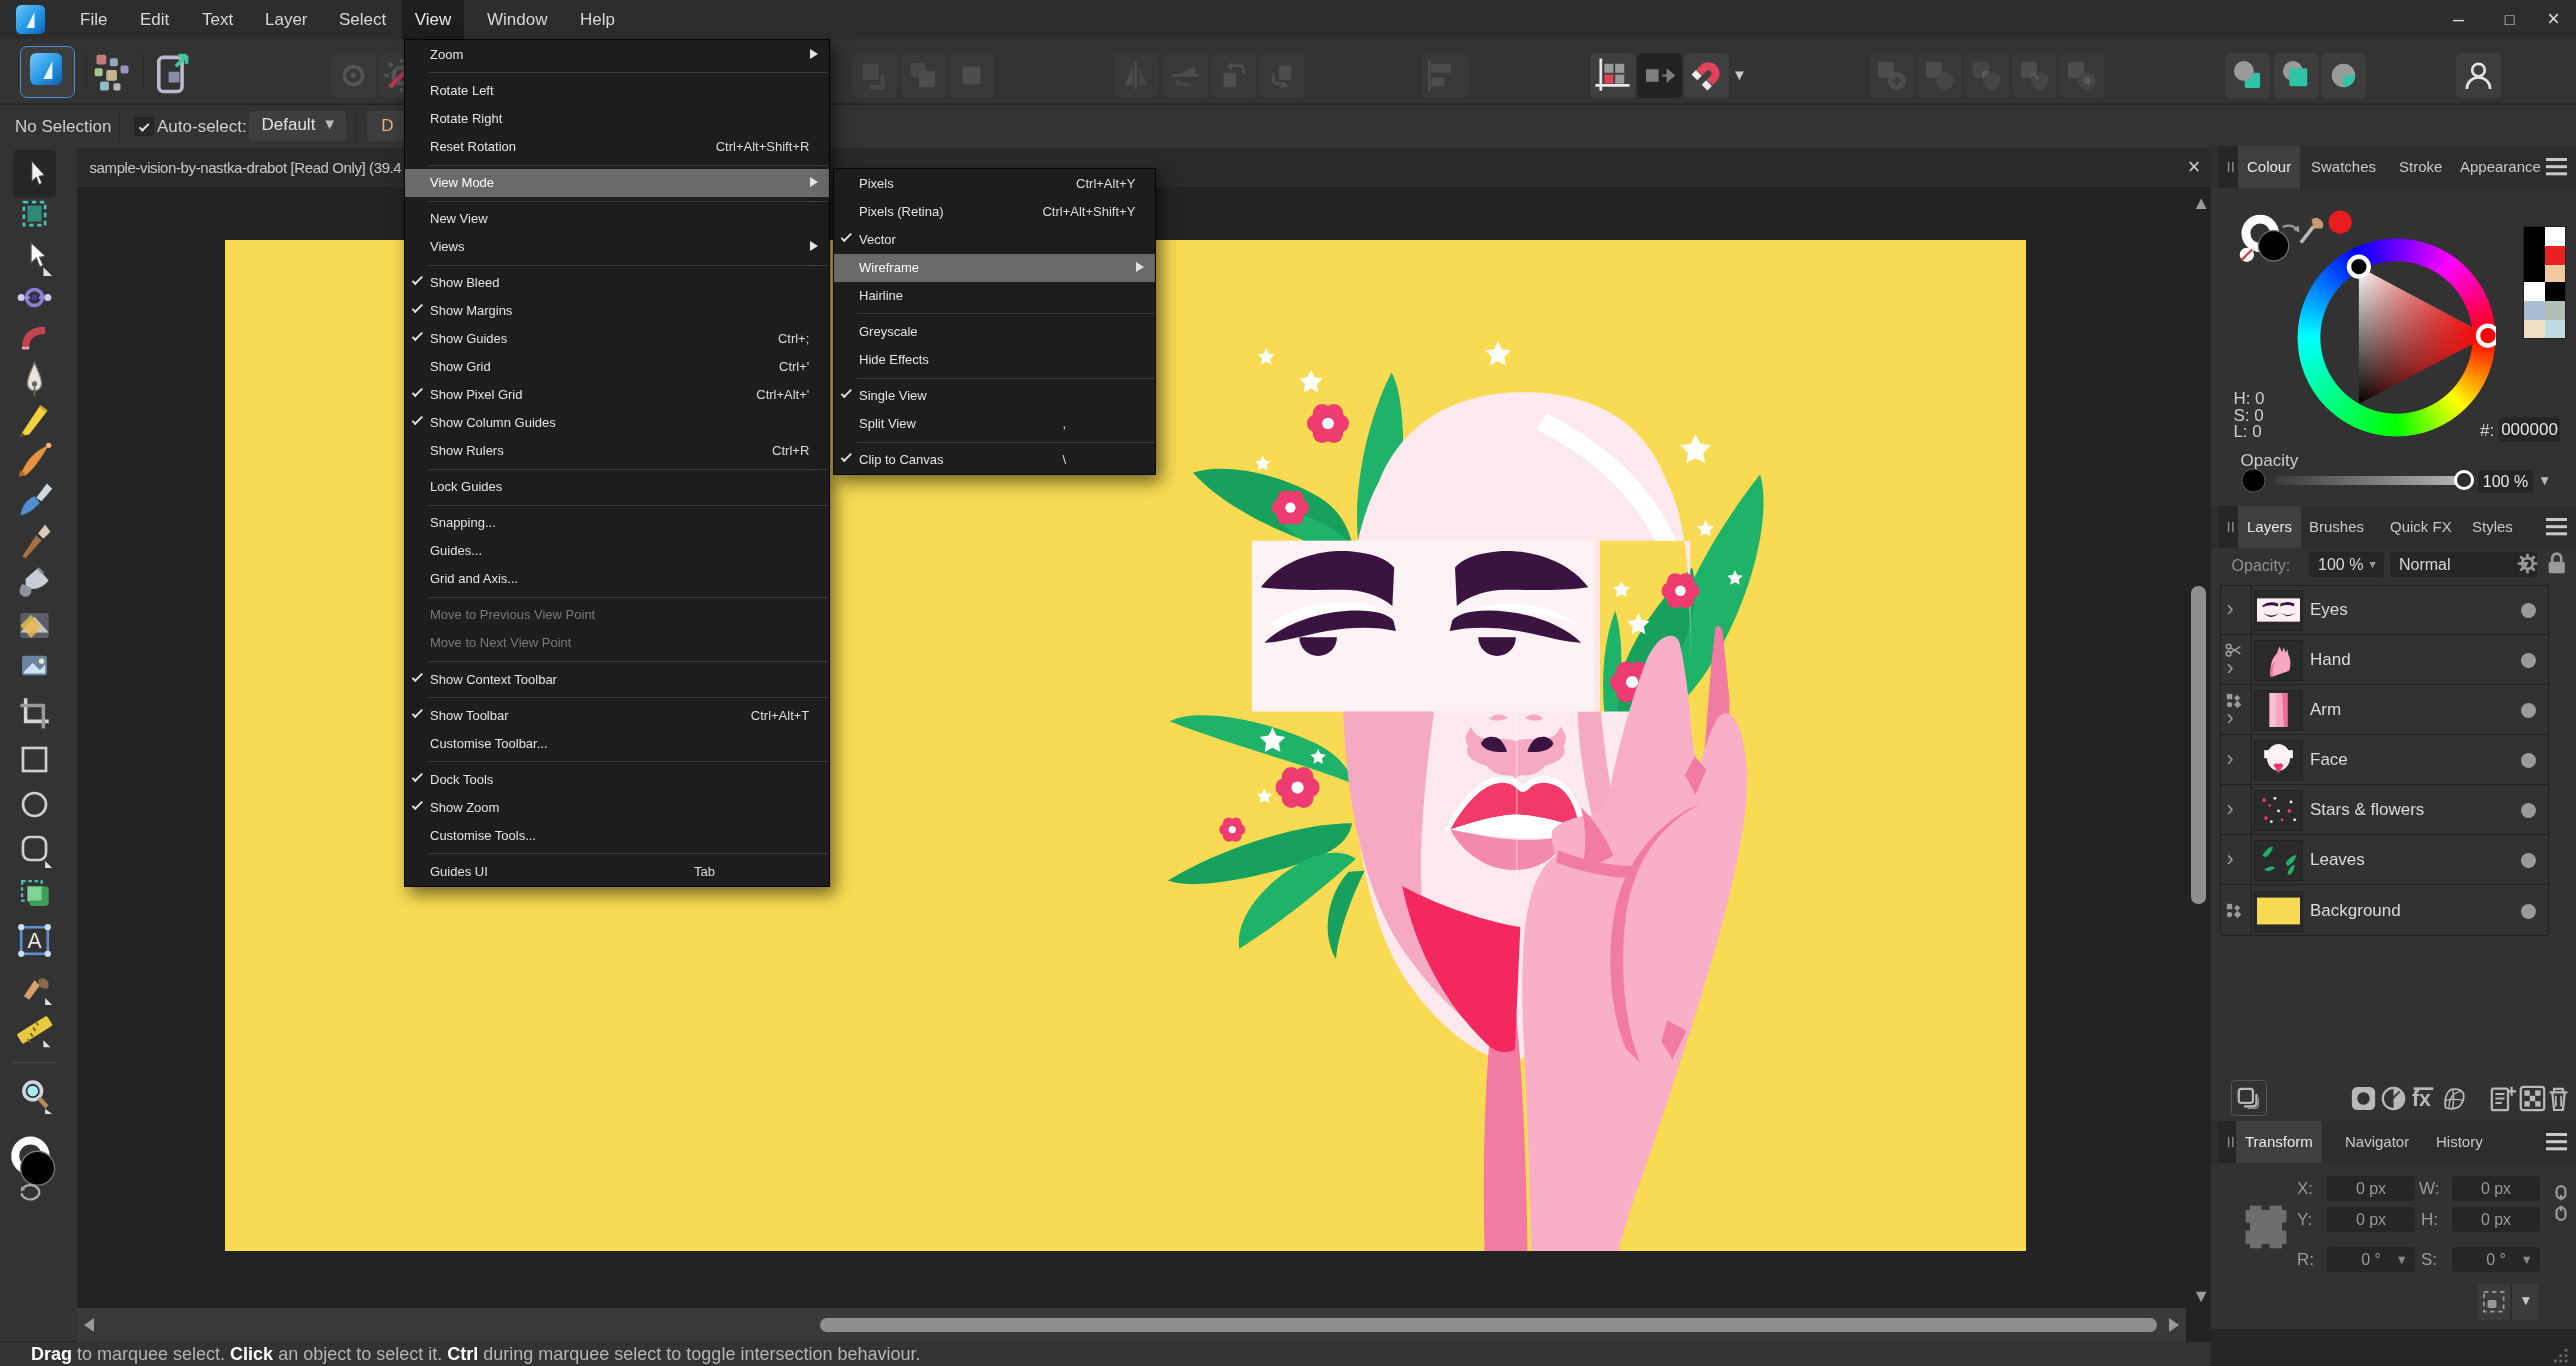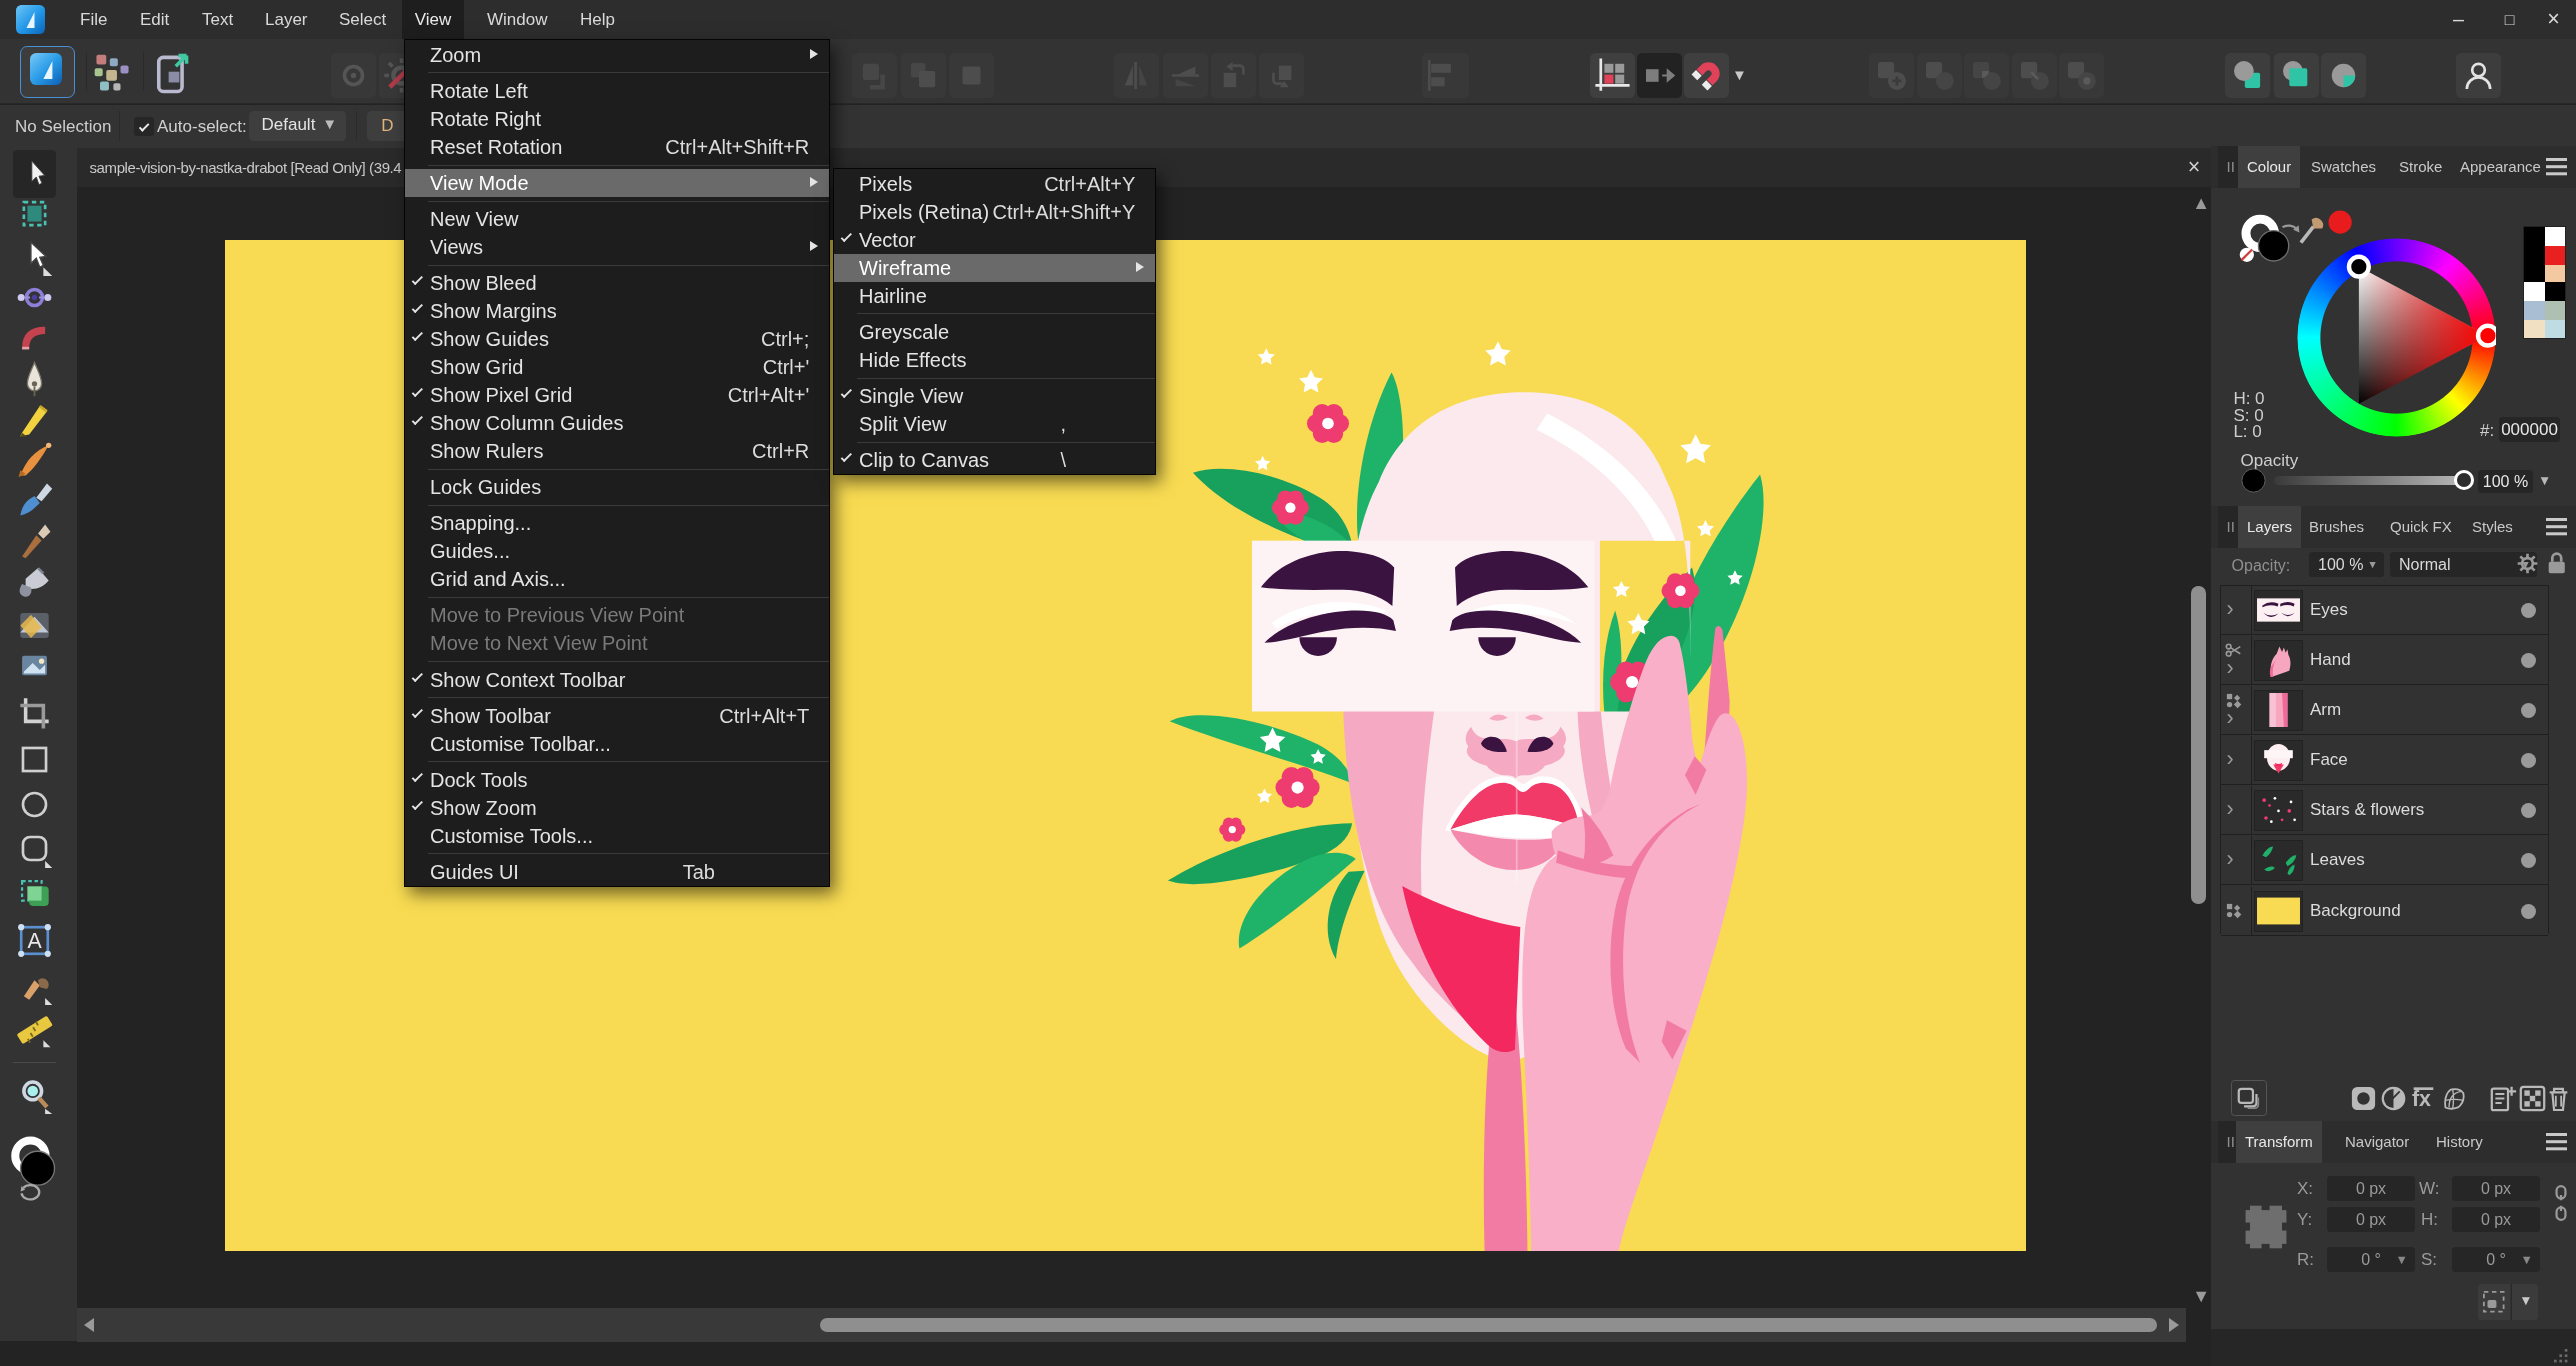--- a/index.html
+++ b/index.html
@@ -46,21 +46,21 @@
 #dock{left:2211px;top:146px;width:365px;height:1221px;background:#323232;}
 .phead{position:absolute;left:0;width:365px;height:42px;background:#2d2d2d;color:#c9c9c9;font-size:15px;}
 .phead .grip{position:absolute;left:7.2px;top:0;width:25px;height:42px;background:#262626;color:#8f8f8f;
   text-align:center;line-height:42px;font-size:15px;}
 .ptab{position:absolute;top:0;height:42px;line-height:42px;padding:0 9px;}
 .ptab.sel{background:#3f3f3f;color:#e9e9e9;}
 .burger{position:absolute;right:9px;top:10.7px;width:21.5px;height:19.7px;color:#c9c9c9;}
 .burger:before{content:"";position:absolute;left:0;top:1.8px;width:21.5px;height:2.7px;background:#c9c9c9;
   box-shadow:0 7.2px 0 #c9c9c9,0 14.3px 0 #c9c9c9;}
 
-.menu{position:absolute;background:#1d1d1d;border:0.9px solid #050505;color:#e4e4e4;font-size:20px;
+.menu{position:absolute;background:#1d1d1d;border:0.9px solid #050505;color:#e4e4e4;font-size:13px;
   box-shadow:5.4px 7.2px 16px rgba(0,0,0,.55);}
 .menu .row{position:relative;height:28px;line-height:28px;padding-left:25px;white-space:nowrap;}
 .menu .row .lbl{position:absolute;left:25px;top:0;}
 .menu .row .chk{position:absolute;left:7.2px;top:8px;width:10.7px;height:5.4px;
   border-left:2.2px solid #e4e4e4;border-bottom:2.2px solid #e4e4e4;transform:rotate(-45deg);}
 .menu .row .sc{position:absolute;right:19.7px;top:0;color:#dcdcdc;}
 .menu .row .arr{position:absolute;right:10.7px;top:8px;width:0;height:0;
   border-left:8px solid #e4e4e4;border-top:5.8px solid transparent;border-bottom:5.8px solid transparent;}
 .menu .row.hi{background:#6a6a6a;color:#fff;padding-left:8px;}
 .menu .row.dim{color:#7a7a7a;}
@@ -490,20 +490,23 @@
     <div class="sarrow" style="left:6.3px;top:5.4px;">▲</div>
     <div id="vthumb"></div>
     <div class="sarrow" style="left:6.3px;top:1098px;">▼</div>
   </div>
   <div id="hscroll" class="abs">
     <div class="abs" style="left:7.2px;top:9.8px;width:0;height:0;border-right:10.7px solid #9a9a9a;border-top:7.2px solid transparent;border-bottom:7.2px solid transparent;"></div>
     <div id="hthumb"></div>
     <div class="abs" style="right:7.2px;top:9.8px;width:0;height:0;border-left:10.7px solid #9a9a9a;border-top:7.2px solid transparent;border-bottom:7.2px solid transparent;"></div>
   </div>
 
+  <div id="statusbar" class="abs">
+    <div class="abs" style="left:31px;top:0px;"><b style="color:#fff;">Drag</b> to marquee select. <b style="color:#fff;">Click</b> an object to select it. <b style="color:#fff;">Ctrl</b> during marquee select to toggle intersection behaviour.</div>
+  </div>
 
   <div id="dock" class="abs">
 
     <div class="phead" style="top:0;">
       <div class="grip">II</div>
       <div class="ptab sel" style="left:27px;">Colour</div>
       <div class="ptab" style="left:91px;">Swatches</div>
       <div class="ptab" style="left:179px;">Stroke</div>
       <div class="ptab" style="left:240px;">Appearance</div>
       <div class="burger"></div>

